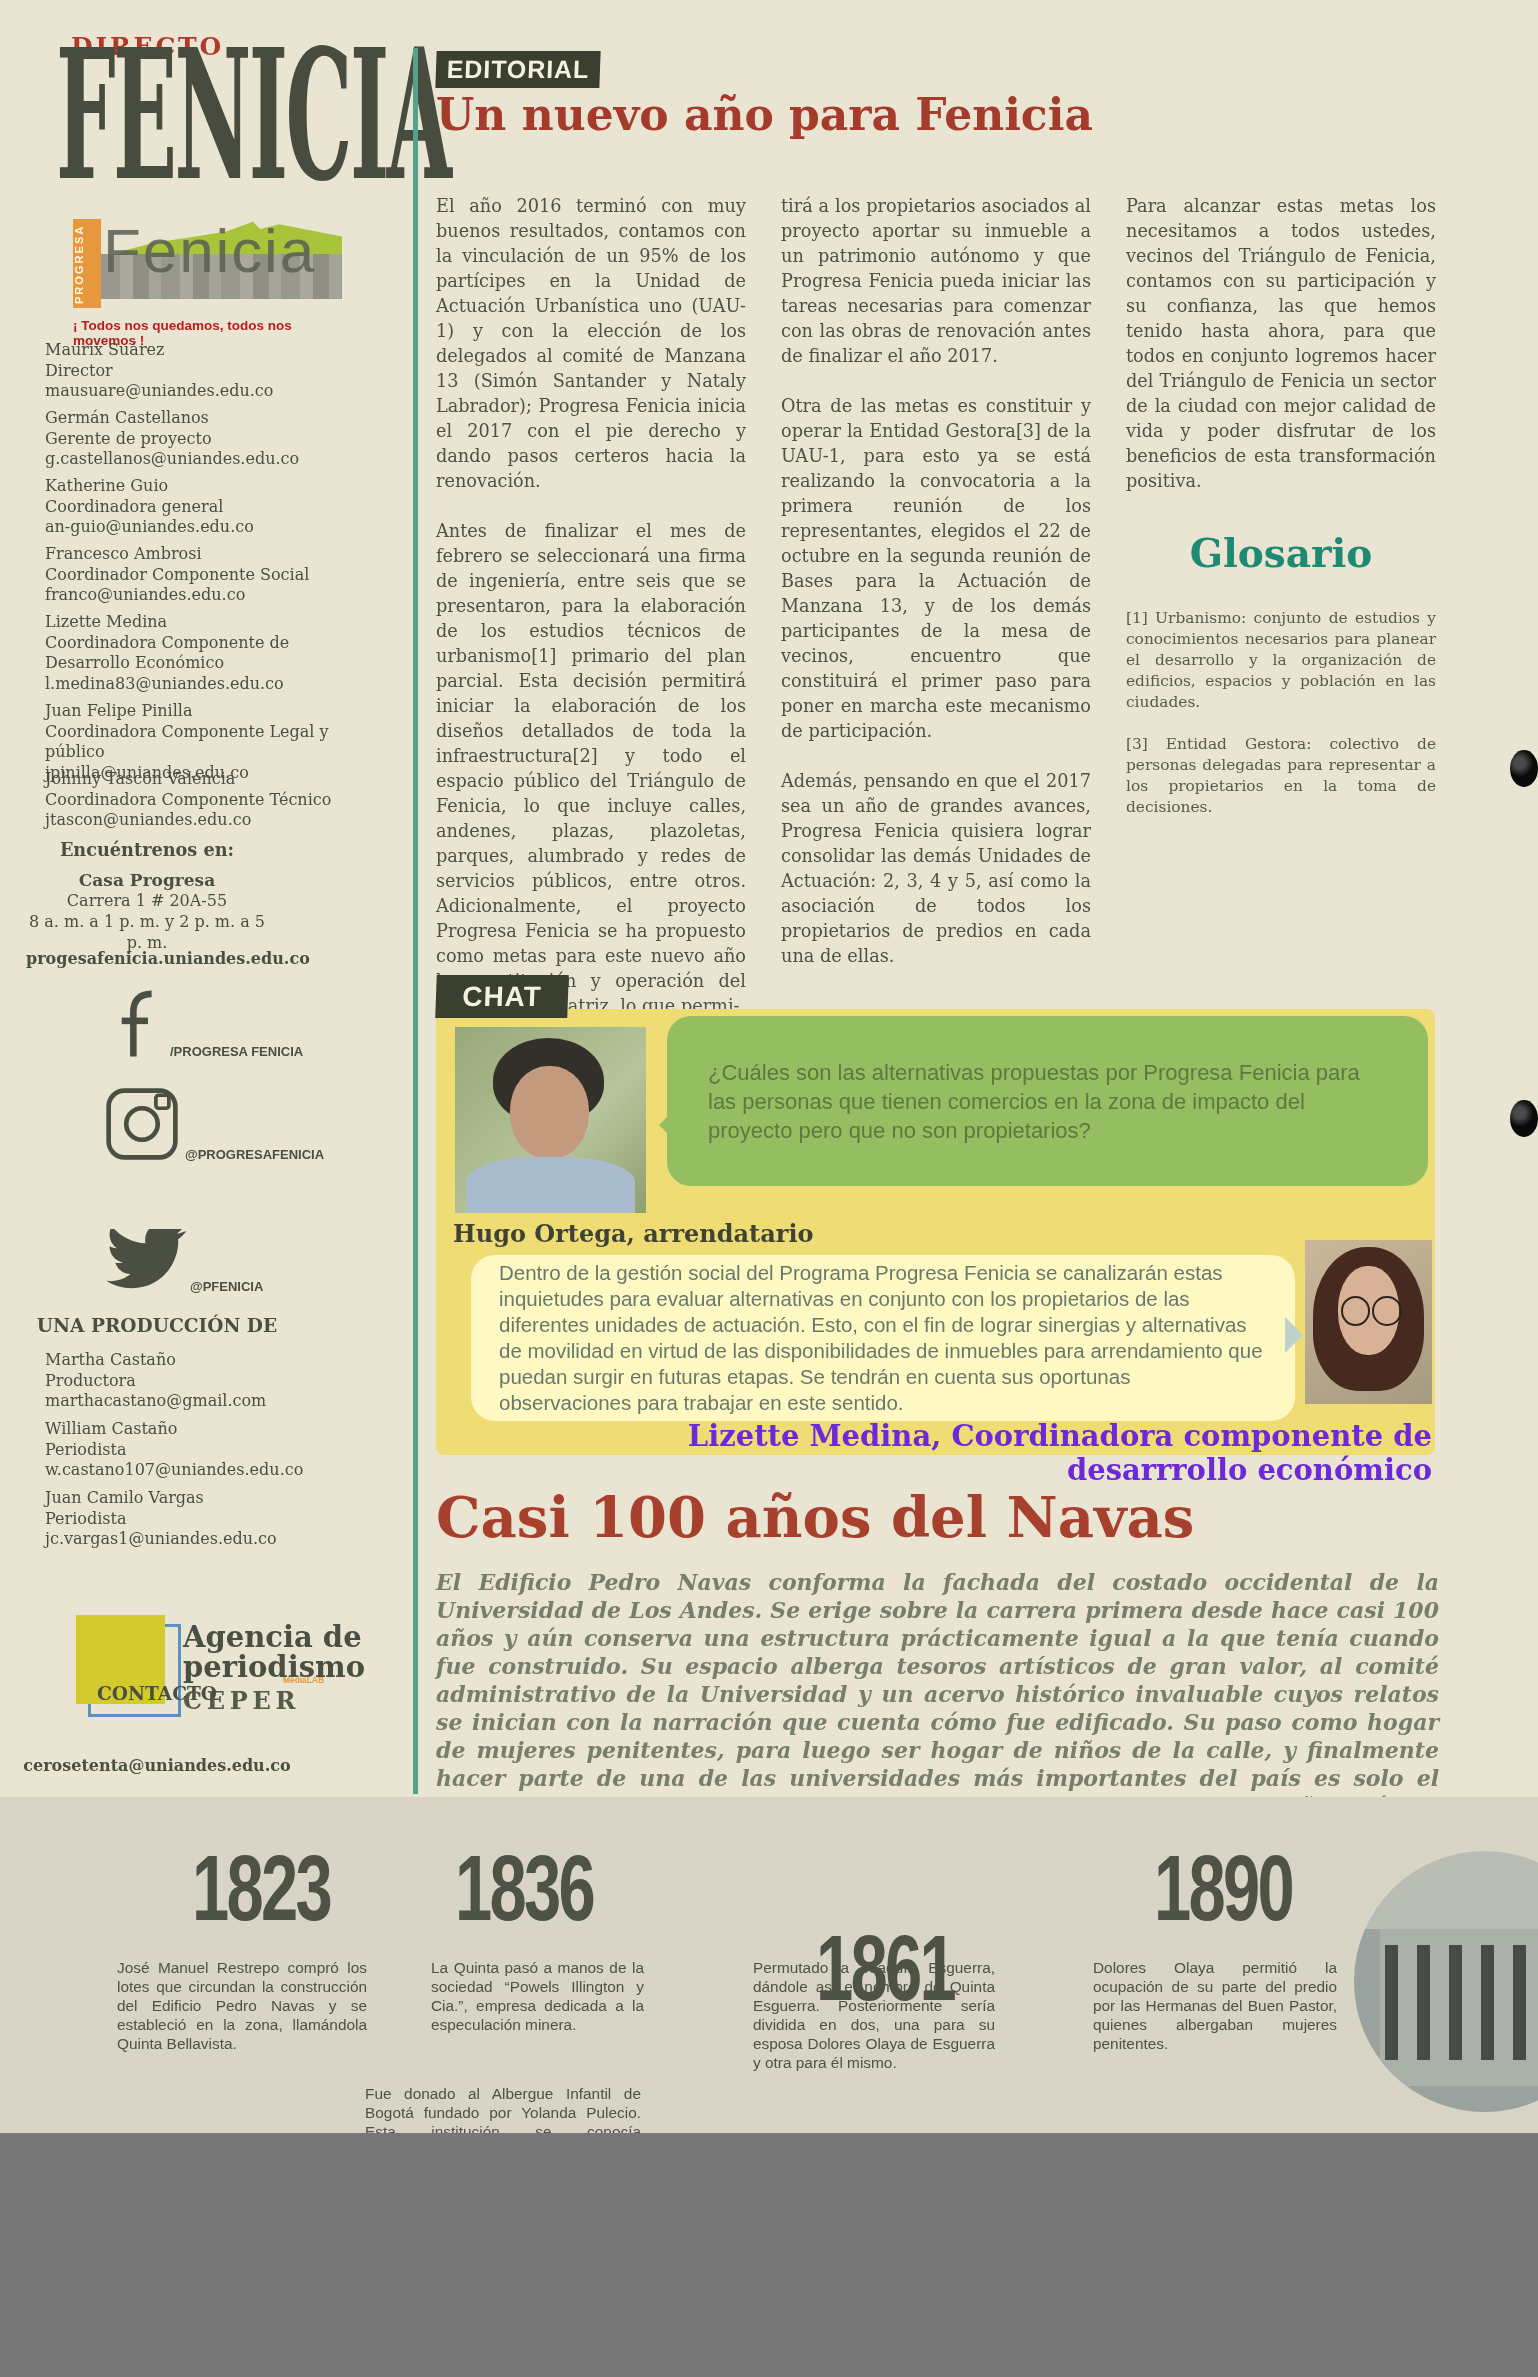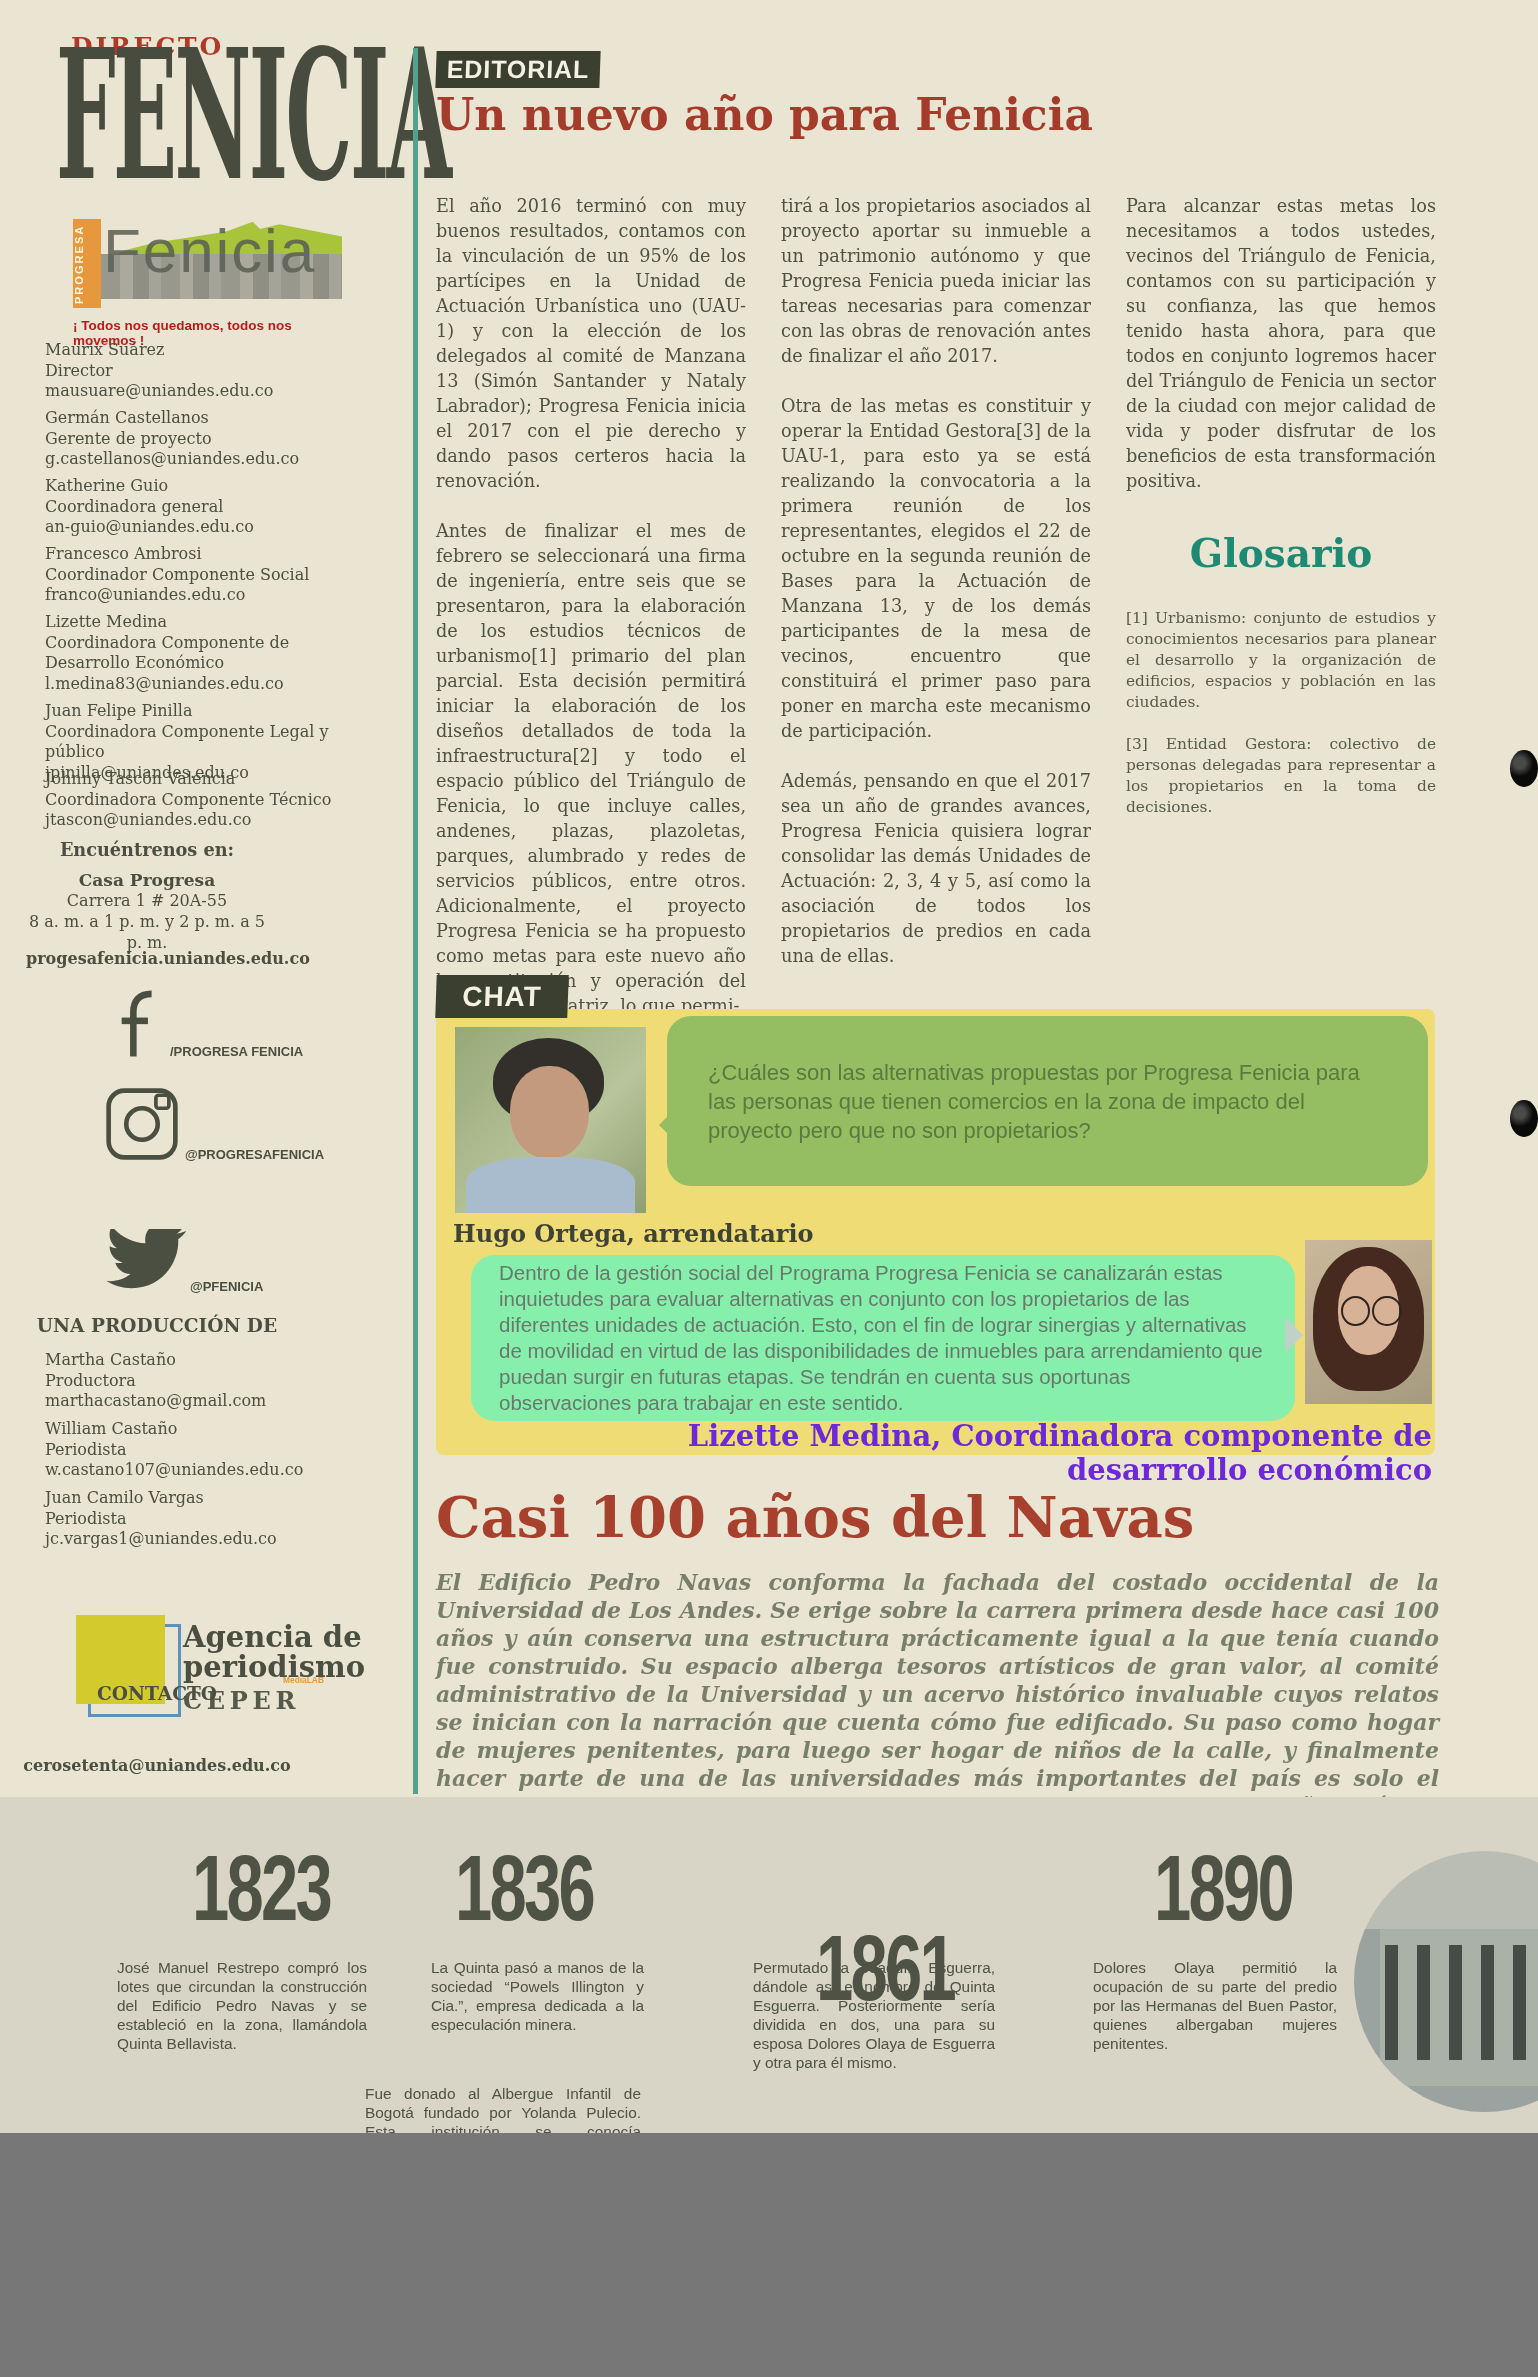--- a/index.html
+++ b/index.html
@@ -61,21 +61,21 @@
   .photo-man{left:455px;top:1027px;width:191px;height:186px;overflow:hidden;z-index:4;
              background:linear-gradient(135deg,#97a878,#b8c49b 60%,#8e9f70);}
   .photo-man .hair{position:absolute;left:20%;top:6%;width:58%;height:46%;background:#33302c;border-radius:50% 50% 46% 46%;}
   .photo-man .face{position:absolute;left:29%;top:21%;width:41%;height:50%;background:#c49a7e;border-radius:48%;}
   .photo-man .shirt{position:absolute;left:6%;bottom:-2%;width:88%;height:32%;background:#a9bccd;border-radius:42% 42% 0 0;}
   .bubble-q{left:667px;top:1016px;width:761px;height:170px;background:#95bd62;border-radius:24px;z-index:3;
             display:flex;align-items:center;}
   .bubble-q .txt{padding:9.3px 41px;font-family:"Liberation Sans",sans-serif;font-size:22px;line-height:29px;color:#5b7a3f;}
   .bubble-q:before{content:'';position:absolute;left:-28px;top:89px;border:20.5px solid transparent;border-right-color:#95bd62;}
   .cap-q{left:453px;top:1219px;font-size:24px;font-weight:bold;color:#3e4336;z-index:4;}
-  .bubble-a{left:471px;top:1255px;width:824px;height:166px;background:#86efac;border-radius:24px;z-index:3;
+  .bubble-a{left:471px;top:1255px;width:824px;height:166px;background:#fef9c3;border-radius:24px;z-index:3;
             display:flex;align-items:center;}
   .bubble-a .txt{padding:7.5px 28px;font-family:"Liberation Sans",sans-serif;font-size:20.5px;line-height:26px;color:#68796c;}
   .bubble-a:before{content:'';position:absolute;right:-26px;top:62px;border:18.6px solid transparent;border-left-color:#bed2ca;}
   .photo-woman{left:1305px;top:1240px;width:127px;height:164px;overflow:hidden;z-index:4;
              background:linear-gradient(150deg,#cbb89a,#a59a80);}
   .photo-woman .hair{position:absolute;left:6%;top:4%;width:88%;height:88%;background:#46291f;border-radius:48% 48% 40% 40%;}
   .photo-woman .face{position:absolute;left:26%;top:16%;width:48%;height:54%;background:#d8b296;border-radius:48%;}
   .photo-woman .glasses{position:absolute;left:28%;top:34%;width:20%;height:16%;border:2.8px solid #2e241e;border-radius:50%;}
   .photo-woman .glasses2{position:absolute;left:53%;top:34%;width:20%;height:16%;border:2.8px solid #2e241e;border-radius:50%;}
   .cap-a{left:653px;top:1419px;width:779px;text-align:right;font-size:29px;font-weight:bold;color:#6d28d9;z-index:4;}

